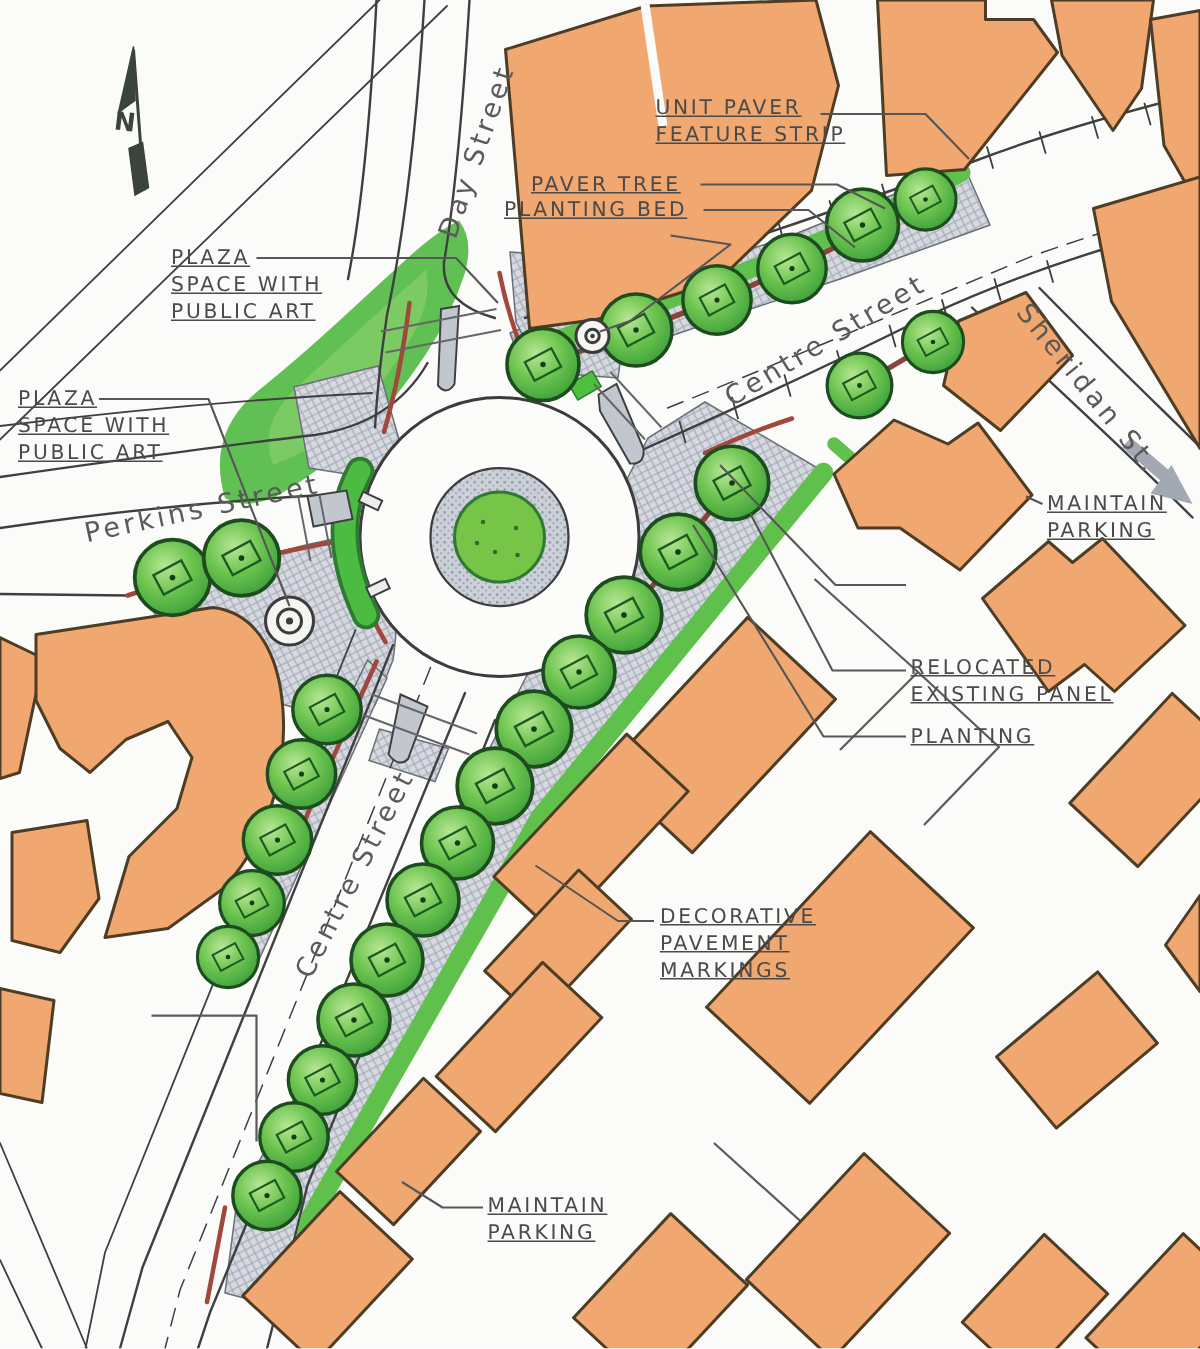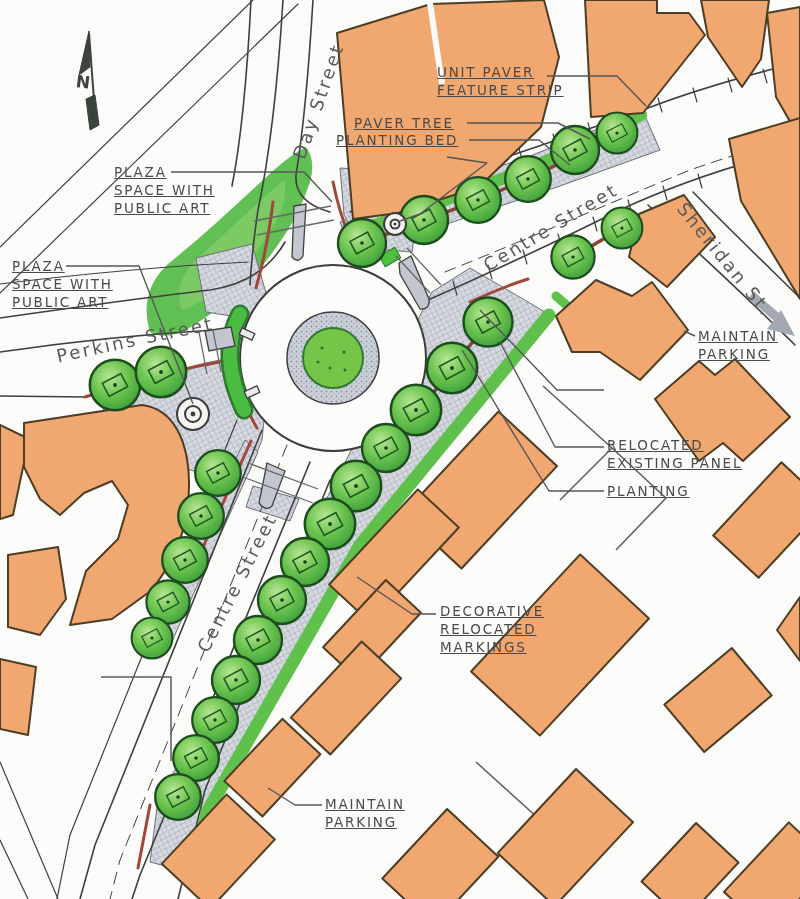--- a/index.html
+++ b/index.html
@@ -290,21 +290,21 @@
 PUBLIC ART</div>
   <div class="ann" style="left:12px;top:258px;">PLAZA
 SPACE WITH
 PUBLIC ART</div>
   <div class="ann" style="left:698px;top:328px;">MAINTAIN
 PARKING</div>
   <div class="ann" style="left:607px;top:437px;">RELOCATED
 EXISTING PANEL</div>
   <div class="ann" style="left:607px;top:483px;">PLANTING</div>
   <div class="ann" style="left:440px;top:603px;">DECORATIVE
-RELOCATED
+PAVEMENT
 MARKINGS</div>
   <div class="ann" style="left:325px;top:796px;">MAINTAIN
 PARKING</div>
 
   <div class="street" style="left:258px;top:91px;width:120px;transform:rotate(-71deg);">Day Street</div>
   <div class="street" style="left:475px;top:220px;width:140px;transform:rotate(-31deg);">Centre Street</div>
   <div class="street" style="left:657px;top:245px;width:130px;transform:rotate(51deg);">Sheridan St.</div>
   <div class="street" style="left:55px;top:330px;width:150px;transform:rotate(-12deg);">Perkins Street</div>
   <div class="street" style="left:164px;top:578px;width:140px;transform:rotate(-63deg);">Centre Street</div>
 

